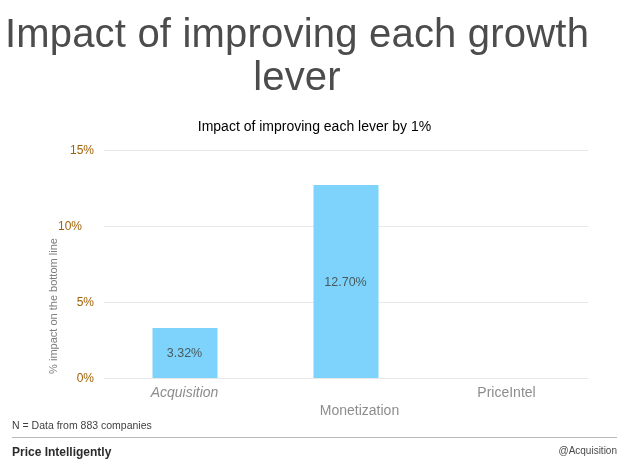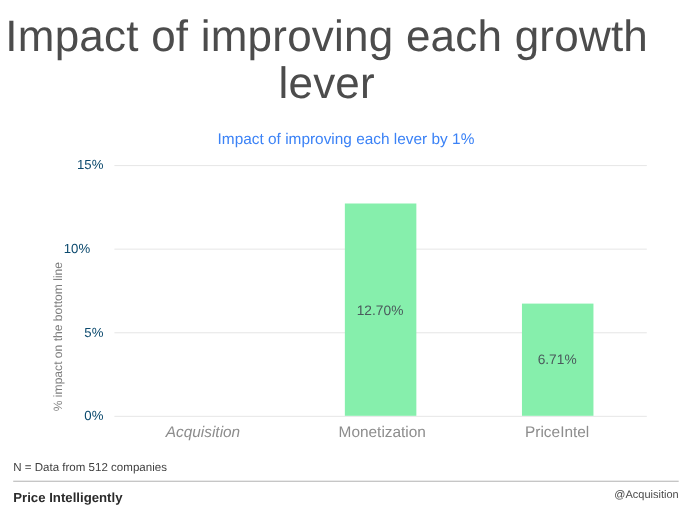--- a/index.html
+++ b/index.html
@@ -36,21 +36,21 @@
     letter-spacing: 0.2px;
   }
   .sub-title {
     position: absolute;
     left: 0;
     top: 118px;
     width: 629px;
     text-align: center;
     font-size: 14px;
     font-weight: 400;
-    color: #3b82f6;
+    color: #000000;
   }
 
   
   .chart {
     position: absolute;
     left: 0;
     top: 140px;
     width: 629px;
     height: 270px;
   }
@@ -64,21 +64,21 @@
     font-size: 11px;
     color: #7d7d7d;
     white-space: nowrap;
   }
   .ytick {
     position: absolute;
     left: 46px;
     width: 48px;
     text-align: right;
     font-size: 12px;
-    color: #0c4a6e;
+    color: #a16207;
     transform: translateY(-50%);
   }
   .gridline {
     position: absolute;
     left: 104px;
     width: 484px;
     height: 1px;
     background: #e8e8e8;
   }
   .plot {
@@ -93,21 +93,21 @@
     bottom: 0;
     width: 161px;
     height: 238px;
   }
   .bar {
     position: absolute;
     bottom: 0;
     left: 50%;
     transform: translateX(-50%);
     width: 65px;
-    background: #86efac;
+    background: #7dd3fc;
   }
   .bar-label {
     position: absolute;
     left: 0;
     width: 100%;
     text-align: center;
     font-size: 12.5px;
     color: #4a5a5c;
     top: 50%;
     transform: translateY(-50%);
@@ -170,38 +170,38 @@
     <div class="gridline" style="top:162px;"></div>
     <div class="gridline" style="top:238px;"></div>
 
     <div class="ytick" style="top:10px;">15%</div>
     <div class="ytick" style="top:86px;text-align:center;">10%</div>
     <div class="ytick" style="top:162px;">5%</div>
     <div class="ytick" style="top:238px;">0%</div>
 
     <div class="plot">
 
+      <div class="bar-slot" style="left:0px;">
+        <div class="bar" style="height:50px;">
+          <span class="bar-label">3.32%</span>
+        </div>
+      </div>
 
       <div class="bar-slot" style="left:161px;">
         <div class="bar" style="height:193px;">
           <span class="bar-label">12.70%</span>
         </div>
       </div>
 
-      <div class="bar-slot" style="left:322px;">
-        <div class="bar" style="height:102px;">
-          <span class="bar-label">6.71%</span>
-        </div>
-      </div>
 
       <div class="cat-label" style="left:0px;font-style:italic;">Acquisition</div>
-      <div class="cat-label" style="left:163px;">Monetization</div>
+      <div class="cat-label" style="left:175px;margin-top:18px;">Monetization</div>
       <div class="cat-label" style="left:322px;">PriceIntel</div>
 
     </div>
   </div>
 
-  <div class="footnote">N = Data from 512 companies</div>
+  <div class="footnote">N = Data from 883 companies</div>
   <div class="footer-rule"></div>
   <div class="footer-brand">Price Intelligently</div>
   <div class="footer-handle">@Acquisition</div>
 
 </div>
 
 </body></html>

